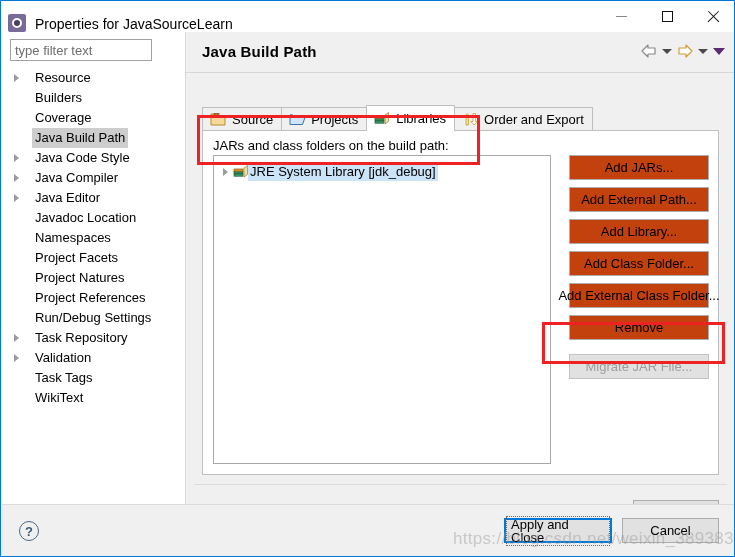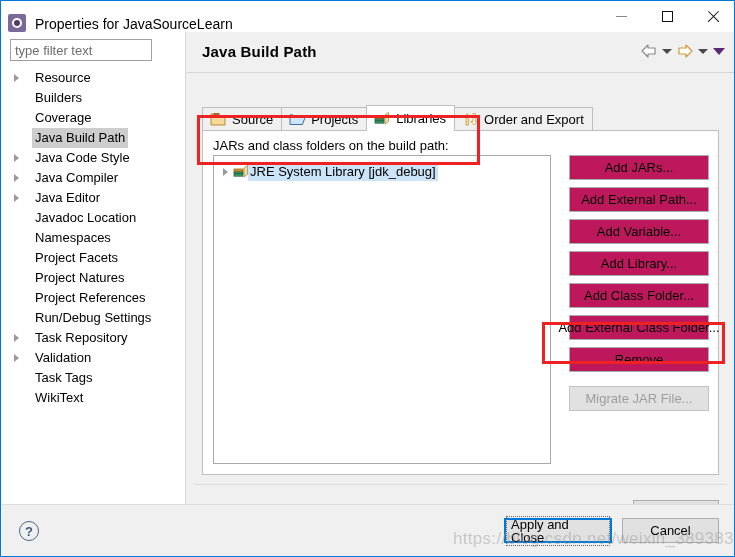--- a/index.html
+++ b/index.html
@@ -280,21 +280,21 @@
   #btncol {
     position: absolute;
     left: 366px; top: 24px;
     width: 140px;
   }
   .sbtn {
     width: 140px;
     height: 25px;
     box-sizing: border-box;
     border: 1px solid #adadad;
-    background: #be185d;
+    background: #c2410c;
     font-family: "Liberation Sans", sans-serif;
     font-size: 13px;
     color: #000;
     display: flex;
     align-items: center;
     justify-content: center;
     margin-bottom: 7px;
     white-space: nowrap;
     cursor: default;
   }
@@ -527,21 +527,20 @@
           <div class="list-row"><span class="arrow"></span><svg width="17" height="15" viewBox="0 0 17 15" class="licon">
               <rect x="1" y="7.5" width="9" height="2.2" fill="#2e8b57" stroke="#1d5c39" stroke-width=".7"></rect>
               <rect x="1" y="10" width="9" height="2.2" fill="#3aa06a" stroke="#1d5c39" stroke-width=".7"></rect>
               <rect x="1" y="5" width="9" height="2.2" fill="#d89a2a" stroke="#8a5f14" stroke-width=".7"></rect>
               <path d="M11 13 L11 4 L14.5 1.5 L14.5 10.5 Z" fill="#f0e2a8" stroke="#9a7a2a" stroke-width=".7"></path>
             </svg><span class="ltext">JRE System Library [jdk_debug]</span></div>
         </div>
       <div id="btncol">
           <div class="sbtn">Add JARs...</div>
           <div class="sbtn">Add External Path...</div>
-          <div class="sbtn">Add Variable...</div>
           <div class="sbtn">Add Library...</div>
           <div class="sbtn">Add Class Folder...</div>
           <div class="sbtn">Add External Class Folder...</div>
           <div class="sbtn">Remove</div>
           <div class="sbtn disabled gap-above">Migrate JAR File...</div>
         </div>
     </div>
 
     <div id="applyrow">
       <div id="applyrow-sep"></div>

